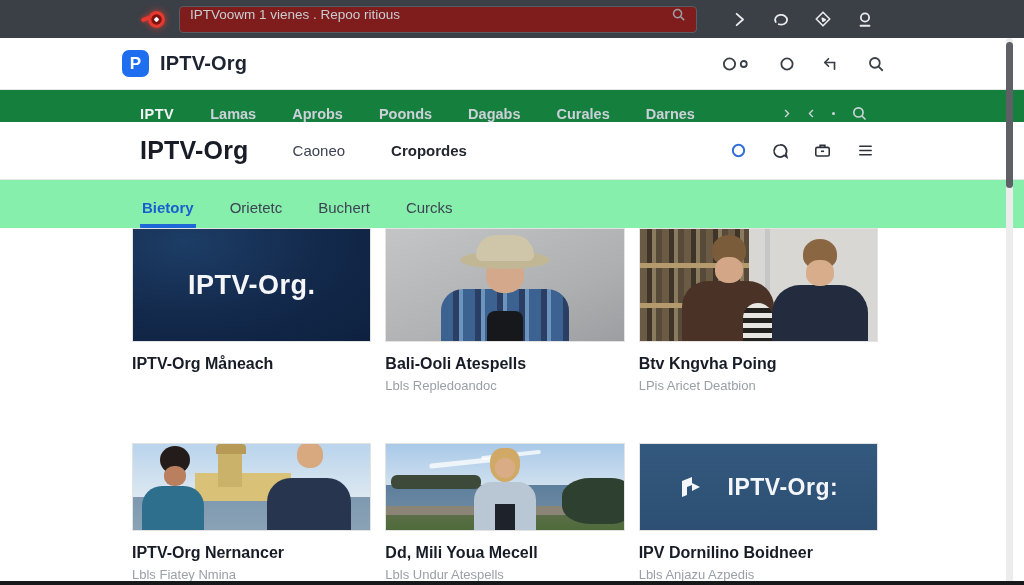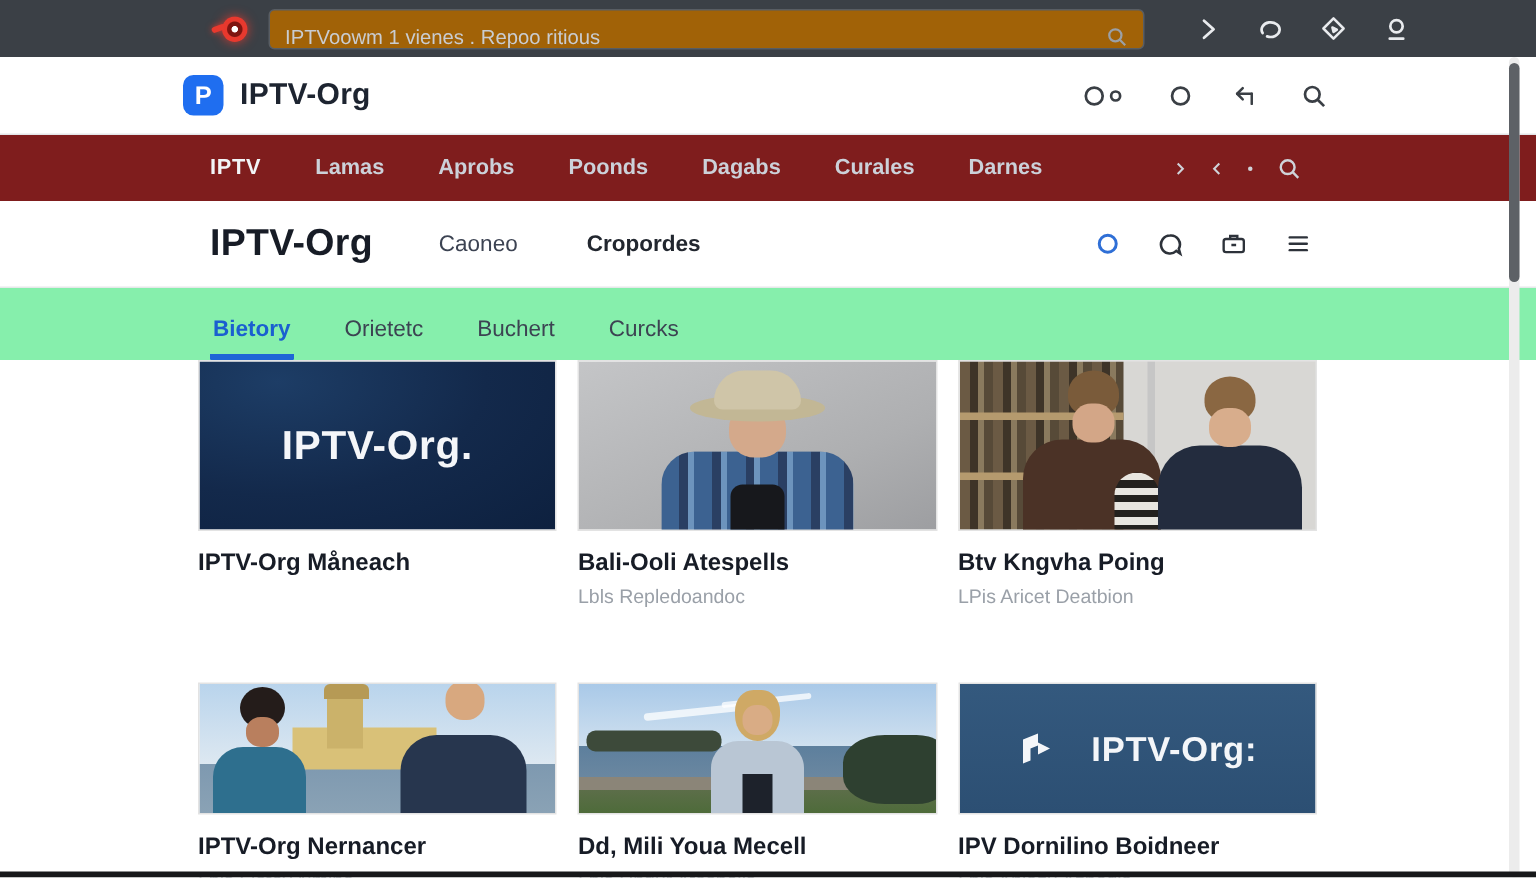--- a/index.html
+++ b/index.html
@@ -6,36 +6,36 @@
   html,body { width:1024px; height:585px; overflow:hidden; }
   body { font-family:"Liberation Sans", sans-serif; background:#fff; position:relative; }
 
   
   .topbar { height:38px; background:#3b4046; display:flex; align-items:center; padding-left:148px; position:relative; }
   .record-icon { width:17px; height:17px; border-radius:50%; margin-right:14px; position:relative;
     background:radial-gradient(circle at 50% 50%, #ffffff 0 16%, #7e1410 20% 40%, #e8392e 46% 100%);
     box-shadow:0 0 7px rgba(232,57,46,.85); }
   .record-icon::before { content:""; position:absolute; left:-7px; top:6px; width:9px; height:4px;
     background:#e8392e; border-radius:3px; transform:rotate(-20deg); box-shadow:0 0 4px rgba(232,57,46,.8); }
-  .url-field { width:584px; height:27px; background:#a16207; border:1px solid #585d63; border-radius:4px;
-    display:flex; align-items:flex-end; padding:0 10px; color:#c9ccd1; font-size:13.5px; }
+  .url-field { width:518px; height:27px; background:#7f1d1d; border:1px solid #585d63; border-radius:4px;
+    display:flex; align-items:flex-start; padding:0 10px; color:#c9ccd1; font-size:13.5px; }
   .url-field .txt { flex:1; white-space:nowrap; overflow:hidden; }
   .top-icons { display:flex; align-items:center; gap:24px; margin-left:34px; color:#e9ebee; }
   .top-icons svg, .url-field svg { display:block; }
 
   
   .appbar { height:52px; background:#fff; border-bottom:1px solid #e3e5e8; display:flex; align-items:center;
     padding-left:122px; position:relative; }
   .p-logo { width:27px; height:27px; border-radius:7px; background:#1f6ef0; color:#fff; font-weight:bold;
     font-size:17px; display:flex; align-items:center; justify-content:center; margin-right:11px; }
   .app-title { font-size:20px; font-weight:bold; color:#1d2430; letter-spacing:.2px; }
   .app-icons { position:absolute; left:722px; display:flex; align-items:center; gap:26px; color:#3a3f45; }
 
   
-  .mainnav { height:44px; background:#7f1d1d; display:flex; align-items:center; padding-left:140px; position:relative; }
+  .mainnav { height:32px; background:#15803d; display:flex; align-items:flex-end; padding-left:140px; position:relative; }
   .nav-items { display:flex; align-items:center; gap:36px; }
   .nav-item { color:#ccd1d9; font-size:14.5px; cursor:pointer;font-weight:bold; }
   .nav-item.first { color:#f2f4f7; font-weight:bold; letter-spacing:.5px; }
   .nav-icons { position:absolute; left:782px; display:flex; align-items:center; gap:16px; color:#cfd3d9; }
   .nav-dot { width:3px; height:3px; border-radius:50%; background:#cfd3d9; }
 
   
   .siteheader { height:58px; background:#fff; border-bottom:1px solid #e6e8ea; display:flex; align-items:center;
     padding-left:140px; position:relative; }
   .site-title { font-size:25px; font-weight:bold; color:#171c26; letter-spacing:.2px; }

